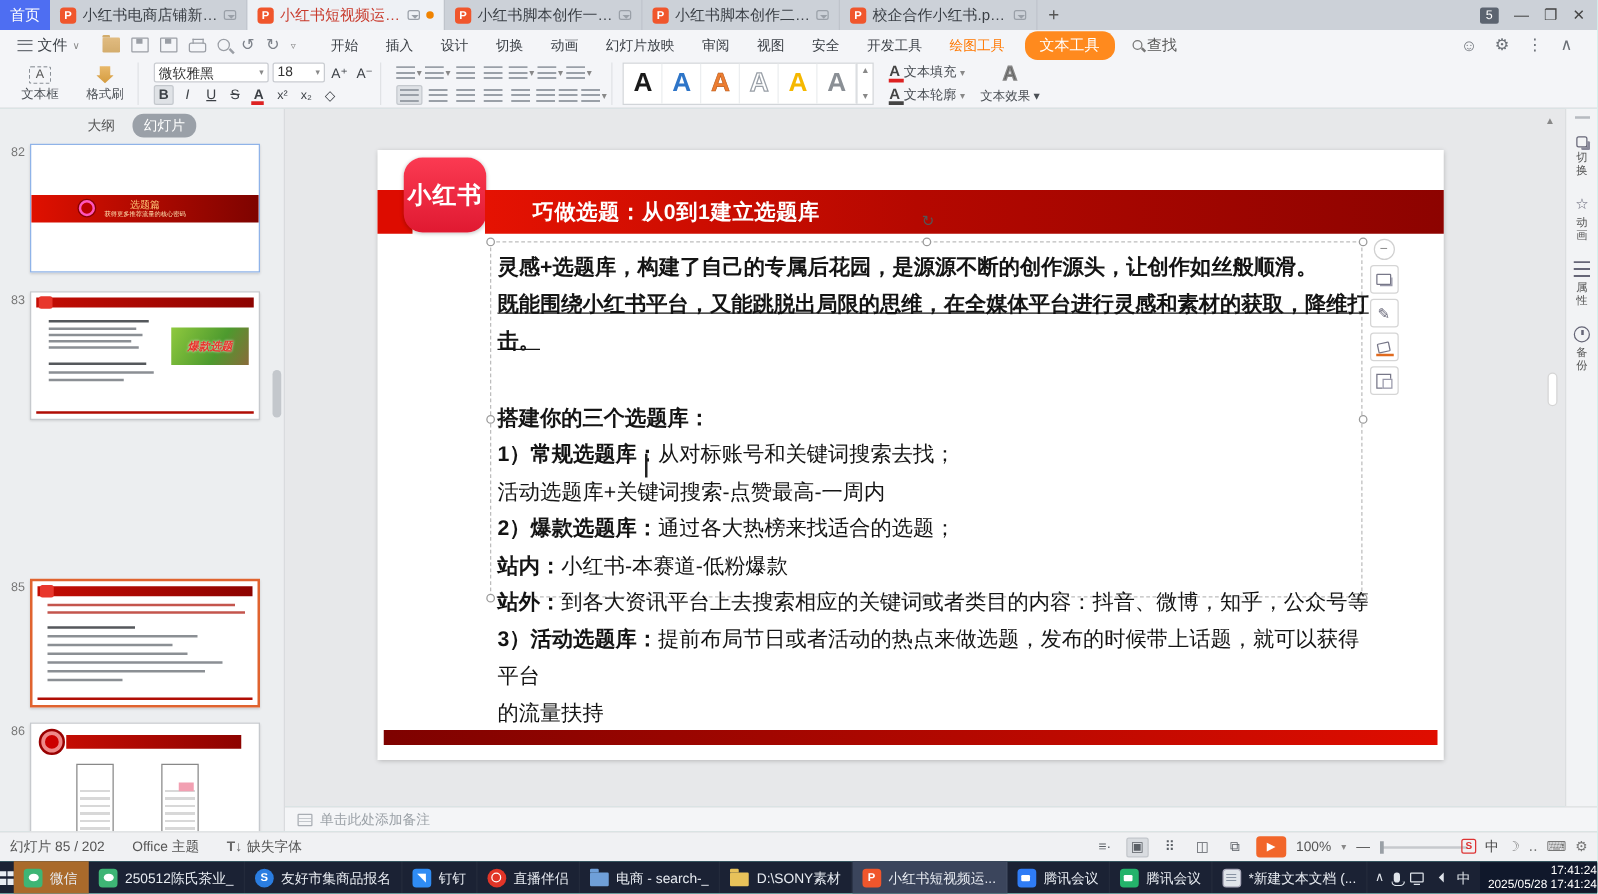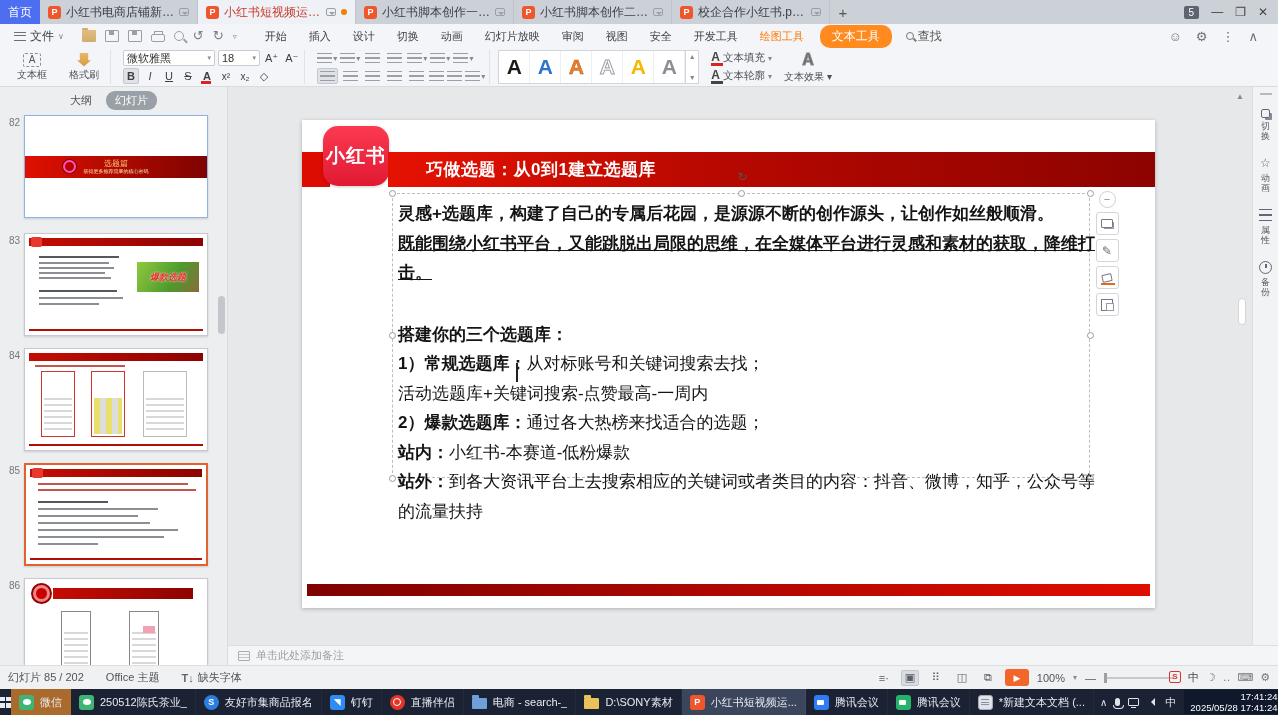--- a/index.html
+++ b/index.html
@@ -452,37 +452,20 @@
         <span class="tl dark" style="left:14px;top:56px;width:78px"></span>
         <span class="tl" style="left:14px;top:63px;width:84px"></span>
         <span class="tl" style="left:14px;top:69px;width:60px"></span>
         <div class="t83-img">
             <span>爆款选题</span>
           </div>
         <div class="mini-foot"></div>
       </div>
     </div>
 
-    <div class="thumb-row" style="top:261px">
-      <div class="thumb-num">84</div>
-      <div class="thumb">
-        <div class="mini-head"></div>
-        <span class="tl red" style="left:10px;top:16px;width:90px"></span>
-        <div class="phone outlined" style="left:16px">
-            <div class="ph-fill"></div>
-          </div>
-        <div class="phone outlined" style="left:66px">
-            <div class="ph-fill" style="background:repeating-linear-gradient(90deg,#e8e06a 0 6px,#ddd 6px 12px)"></div>
-          </div>
-        <div class="phone" style="left:118px;width:44px">
-            <div class="ph-fill"></div>
-          </div>
-        <div class="mini-foot"></div>
-      </div>
-    </div>
 
     <div class="thumb-row" style="top:376px">
       <div class="thumb-num">85</div>
       <div class="thumb current">
         <div class="mini-head"></div>
         <div class="mini-logo"></div>
         <span class="tl red" style="left:12px;top:18px;width:150px"></span>
         <span class="tl red" style="left:12px;top:24px;width:158px"></span>
         <span class="tl dark" style="left:12px;top:36px;width:70px"></span>
         <span class="tl" style="left:12px;top:43px;width:120px"></span>
@@ -539,20 +522,21 @@
       <div class="slide-body">
         <div class="sb-line"><b>灵感+选题库，构建了自己的专属后花园，是源源不断的创作源头，让创作如丝般顺滑。</b></div>
         <div class="sb-line"><b class="u">既能围绕小红书平台，又能跳脱出局限的思维，在全媒体平台进行灵感和素材的获取，降维打击。</b></div>
         <div class="spacer"></div>
         <div class="sb-line"><b>搭建你的三个选题库：</b></div>
         <div class="sb-line"><b>1）常规选题库：</b><span>从对标账号和关键词搜索去找；</span></div>
         <div class="sb-line"><span>活动选题库+关键词搜索-点赞最高-一周内</span></div>
         <div class="sb-line"><b>2）爆款选题库：</b><span>通过各大热榜来找适合的选题；</span></div>
         <div class="sb-line"><b>站内：</b><span>小红书-本赛道-低粉爆款</span></div>
         <div class="sb-line"><b>站外：</b><span>到各大资讯平台上去搜索相应的关键词或者类目的内容：抖音、微博，知乎，公众号等</span></div>
+        <div class="sb-line"><b>3）活动选题库：</b><span>提前布局节日或者活动的热点来做选题，发布的时候带上话题，就可以获得平台</span></div>
         <div class="sb-line"><span>的流量扶持</span></div>
       </div>
       <div class="caret"></div>
 
       <div class="slide-foot-strip"></div>
     </div>
 
     <div class="float-tools">
       <div class="ft-min">−</div>
       <div class="ft-btn">

